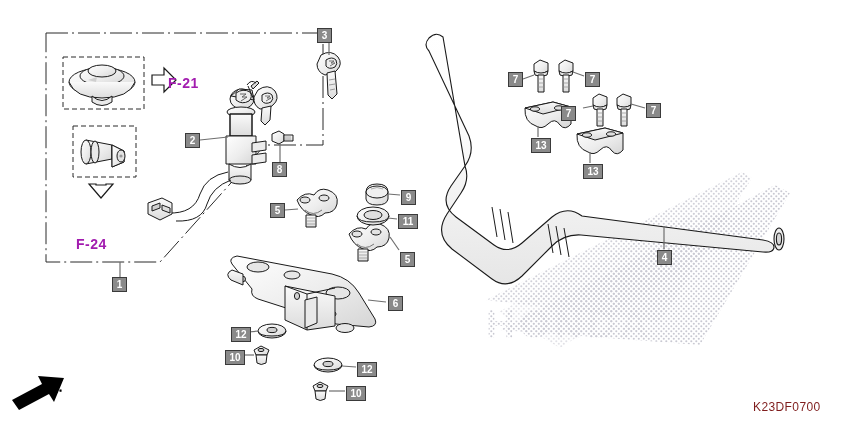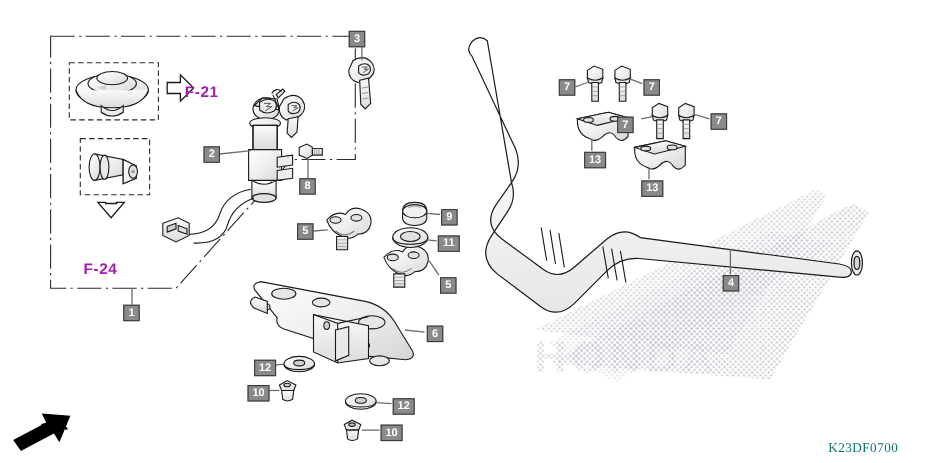--- a/index.html
+++ b/index.html
@@ -12,22 +12,22 @@
        color:#ffffff;font-family:"Liberation Sans",sans-serif;
        font-size:10px;font-weight:bold;text-align:center;
        line-height:14px;height:15px;min-width:15px;padding:0 1px;
        box-sizing:border-box;letter-spacing:0px;}
   .cal.w2{min-width:20px;}
   .reftxt{position:absolute;font-family:"Liberation Sans",sans-serif;
           font-size:14px;font-weight:bold;color:#a21caf;letter-spacing:0.5px;}
   .frtxt{position:absolute;font-family:"Liberation Sans",sans-serif;
          font-size:15px;font-weight:bold;color:#000;
          transform:rotate(-13deg);transform-origin:left top;}
-  .code{position:absolute;font-family:Liberation Serif, serif;
-        font-size:12px;color:#0f766e;letter-spacing:0.4px;}
+  .code{position:absolute;font-family:Liberation Sans, sans-serif;
+        font-size:12px;color:#7f1d1d;letter-spacing:0.4px;}
 </style>
 </head>
 <body>
 
 <div id="stage">
 
   <svg width="842" height="421" viewBox="0 0 842 421">
     <defs>
       <pattern id="halftone" width="5" height="5" patternUnits="userSpaceOnUse">
         <circle cx="1.3" cy="1.3" r="1.05" fill="#c9c9d2"></circle>

